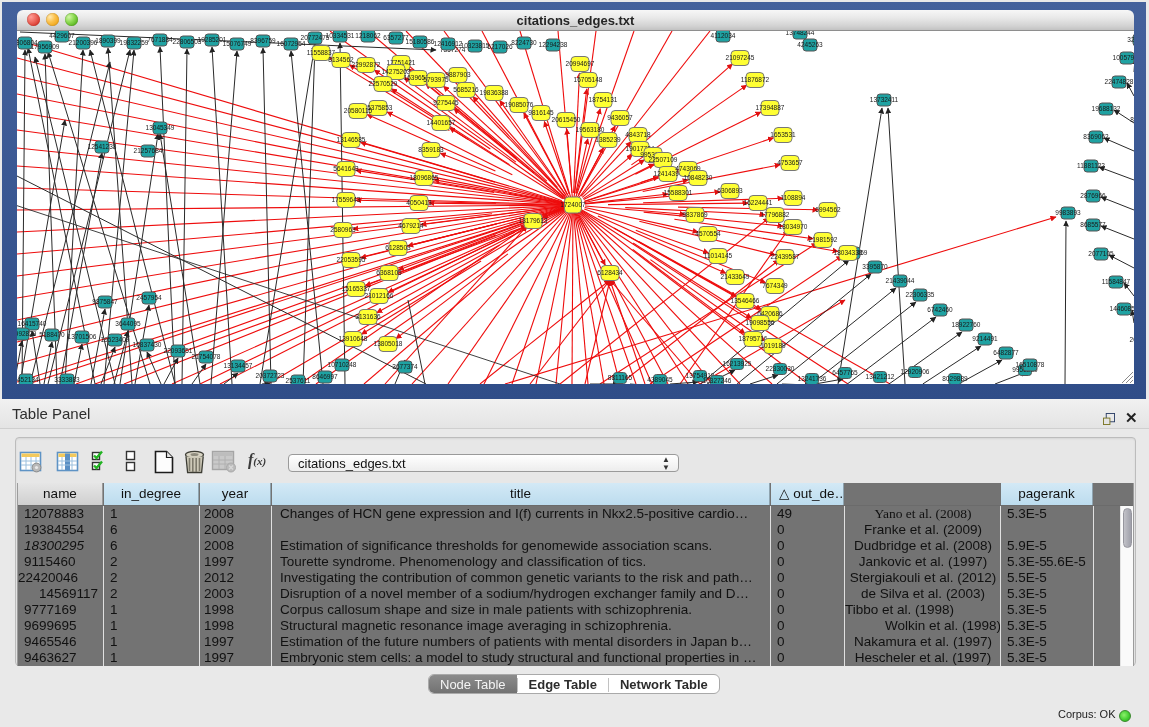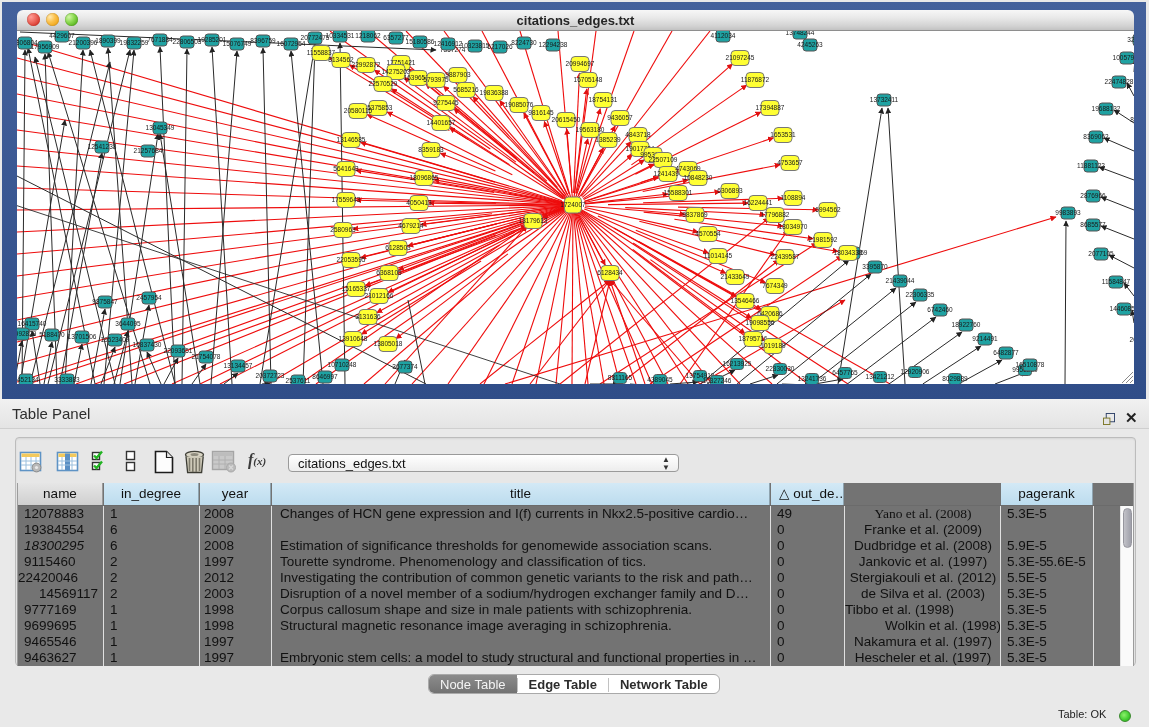--- a/index.html
+++ b/index.html
@@ -772,20 +772,21 @@
           <div class="cell" style="left:186px;width:64px;">1998</div>
           <div class="cell ell" style="left:262px;width:479px;">Structural magnetic resonance image averaging in schizophrenia.</div>
           <div class="cell" style="left:759px;width:64px;">0</div>
           <div class="cell" style="left:827px;width:156px;text-align:right;">Wolkin et al. (1998)</div>
           <div class="cell" style="left:989px;width:86px;">5.3E-5</div>
         </div>
         <div class="row" style="top:128px;">
           <div class="cell" style="left:6px;width:78px;">9465546</div>
           <div class="cell" style="left:92px;width:86px;">1</div>
           <div class="cell" style="left:186px;width:64px;">1997</div>
+          <div class="cell ell" style="left:262px;width:479px;">Estimation of the future numbers of patients with mental disorders in Japan base</div>
           <div class="cell" style="left:759px;width:64px;">0</div>
           <div class="cell" style="left:827px;width:156px;text-align:center;">Nakamura et al. (1997)</div>
           <div class="cell" style="left:989px;width:86px;">5.3E-5</div>
         </div>
         <div class="row" style="top:144px;">
           <div class="cell" style="left:6px;width:78px;">9463627</div>
           <div class="cell" style="left:92px;width:86px;">1</div>
           <div class="cell" style="left:186px;width:64px;">1997</div>
           <div class="cell ell" style="left:262px;width:479px;">Embryonic stem cells: a model to study structural and functional properties in car</div>
           <div class="cell" style="left:759px;width:64px;">0</div>
@@ -806,15 +807,15 @@
   </div>
 
   <div id="tabs">
     <div class="tab sel">Node Table</div>
     <div class="tabsep"></div>
     <div class="tab">Edge Table</div>
     <div class="tabsep"></div>
     <div class="tab">Network Table</div>
   </div>
 
-  <div id="memlbl">Table: OK</div>
+  <div id="memlbl">Corpus: OK</div>
   <div id="memdot"></div>
 </div>
 
 </body></html>

